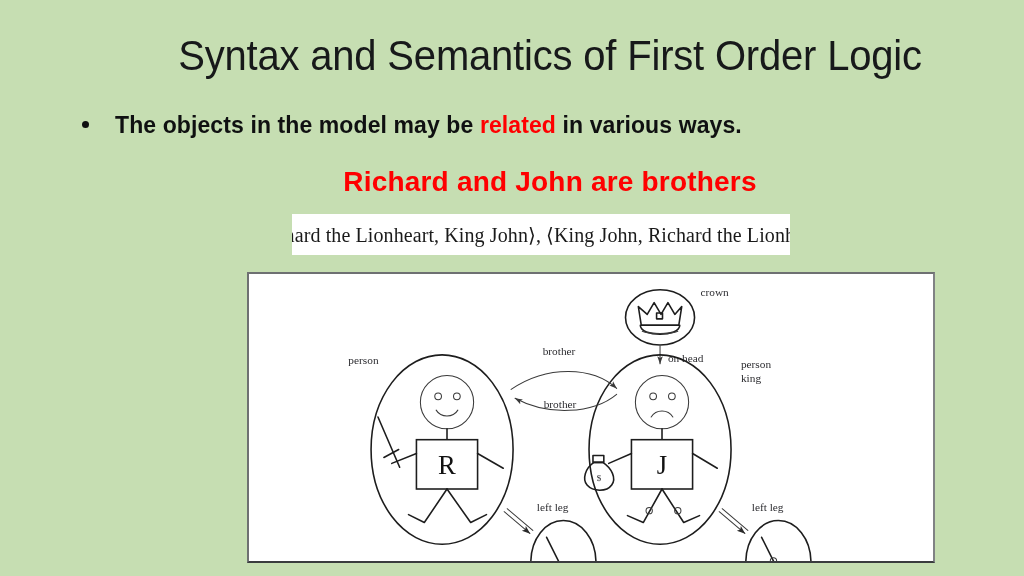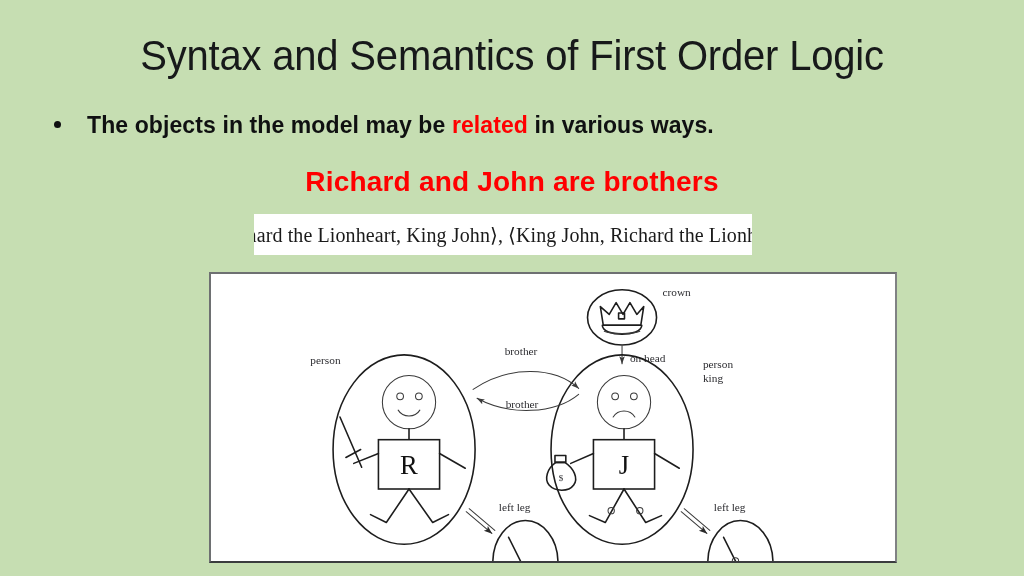--- a/index.html
+++ b/index.html
@@ -10,20 +10,21 @@
     width: 1024px;
     height: 576px;
     background: #c6deb2;
     font-family: "Liberation Sans", sans-serif;
     overflow: hidden;
     position: relative;
   }
   .slide {
     position: absolute;
     inset: 0;
+    margin-left: 38px;
   }
 
   
   .title {
     position: absolute;
     left: 0;
     top: 28px;
     width: 1024px;
     text-align: center;
     font-family: "Liberation Sans Narrow", "Liberation Sans", sans-serif;
@@ -33,21 +34,21 @@
     color: #17191a;
     letter-spacing: -0.2px;
     transform: scaleX(0.93);
     transform-origin: center top;
     white-space: nowrap;
   }
 
   
   .bullet-row {
     position: absolute;
-    left: 54px;
+    left: 44px;
     top: 112px;
     display: flex;
     align-items: baseline;
     white-space: nowrap;
   }
   .bullet-dot {
     width: 7px;
     height: 7px;
     border-radius: 50%;
     background: #0f1011;

